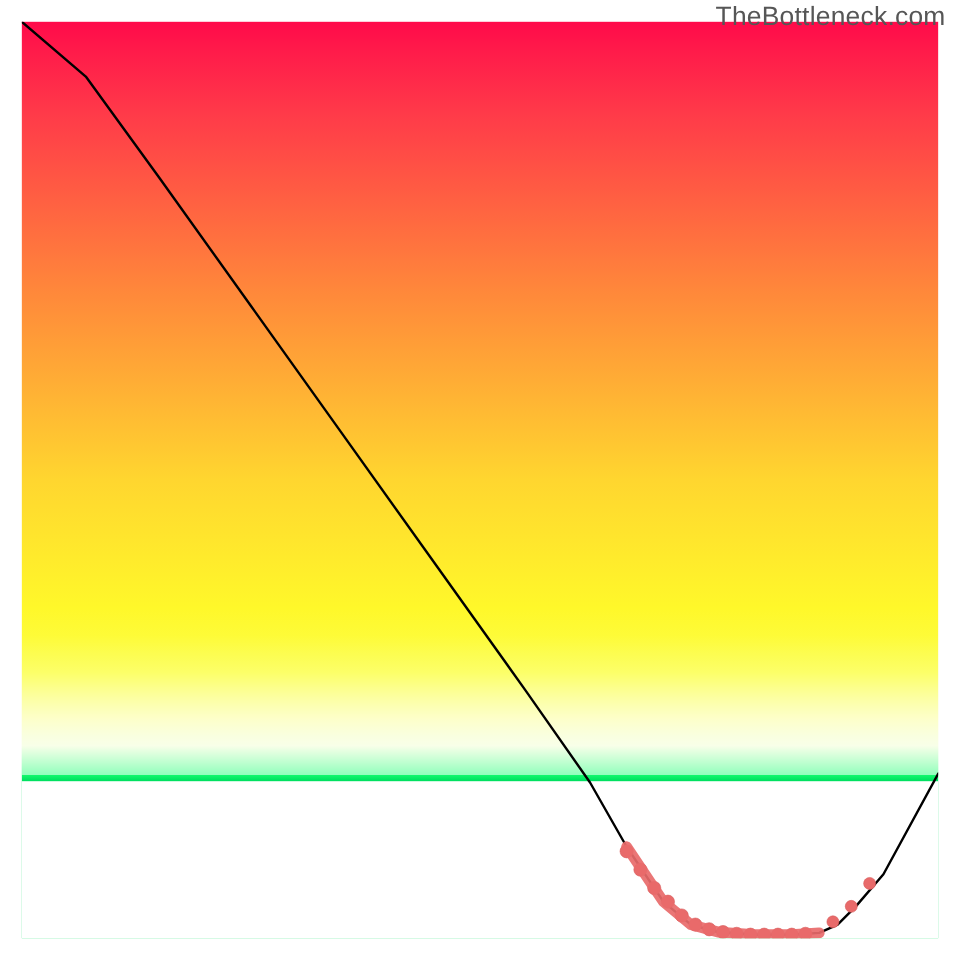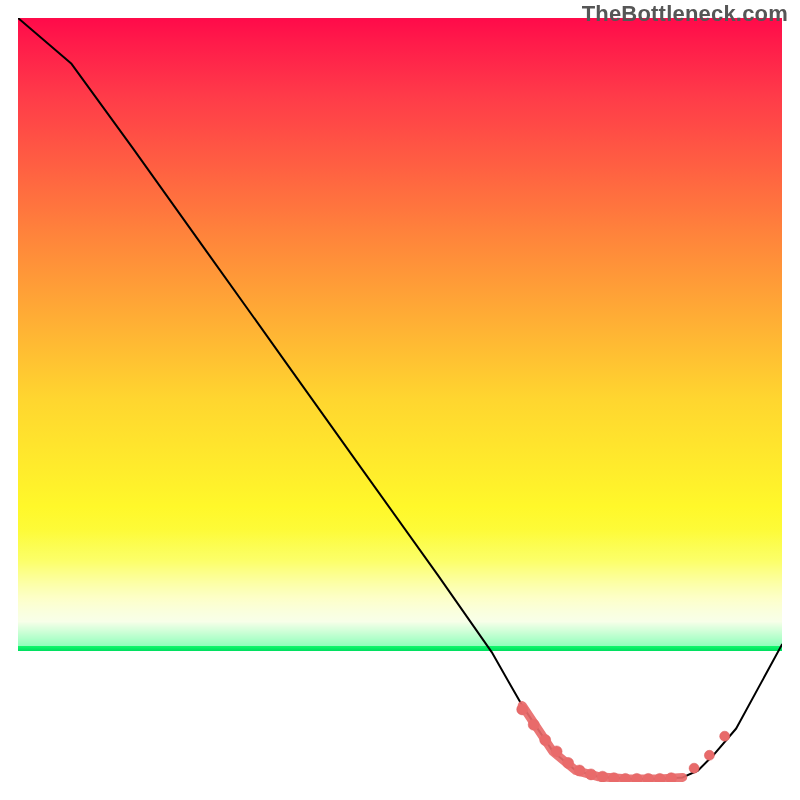--- a/index.html
+++ b/index.html
@@ -74,21 +74,21 @@
     width: 100%;
     height: 17.1%;
     background: #ffffff;
   }
   .watermark {
     position: absolute;
     top: 1px;
     right: 12px;
     font-size: 22px;
     color: #565656;
-    font-weight: 700;
+    font-weight: 400;
     letter-spacing: 0.2px;
     user-select: none;
   }
   svg.curve-layer {
     position: absolute;
     left: 0;
     top: 0;
     width: 100%;
     height: 100%;
   }

